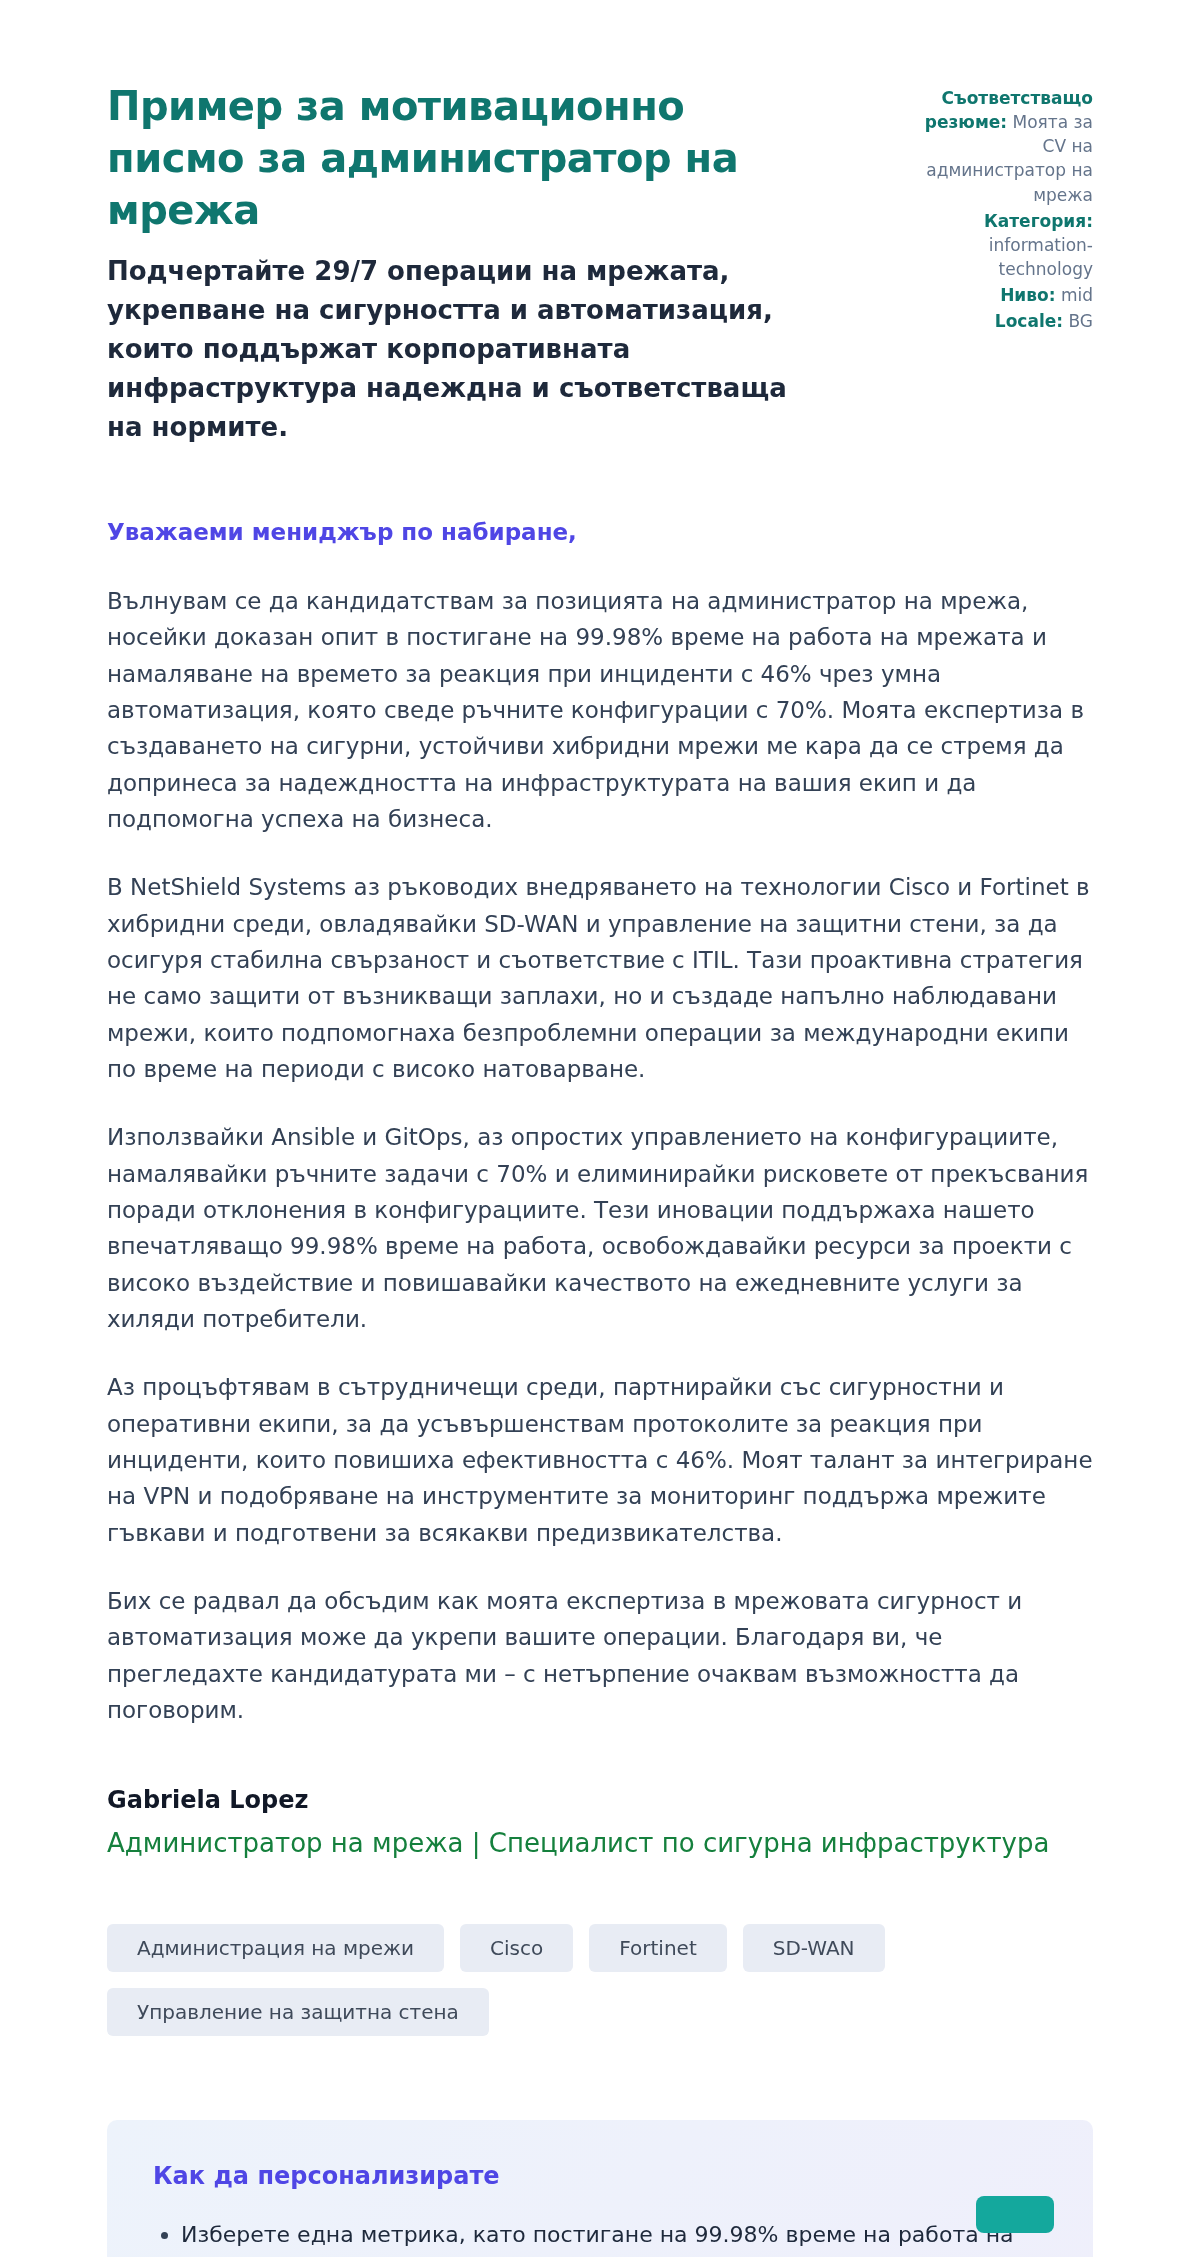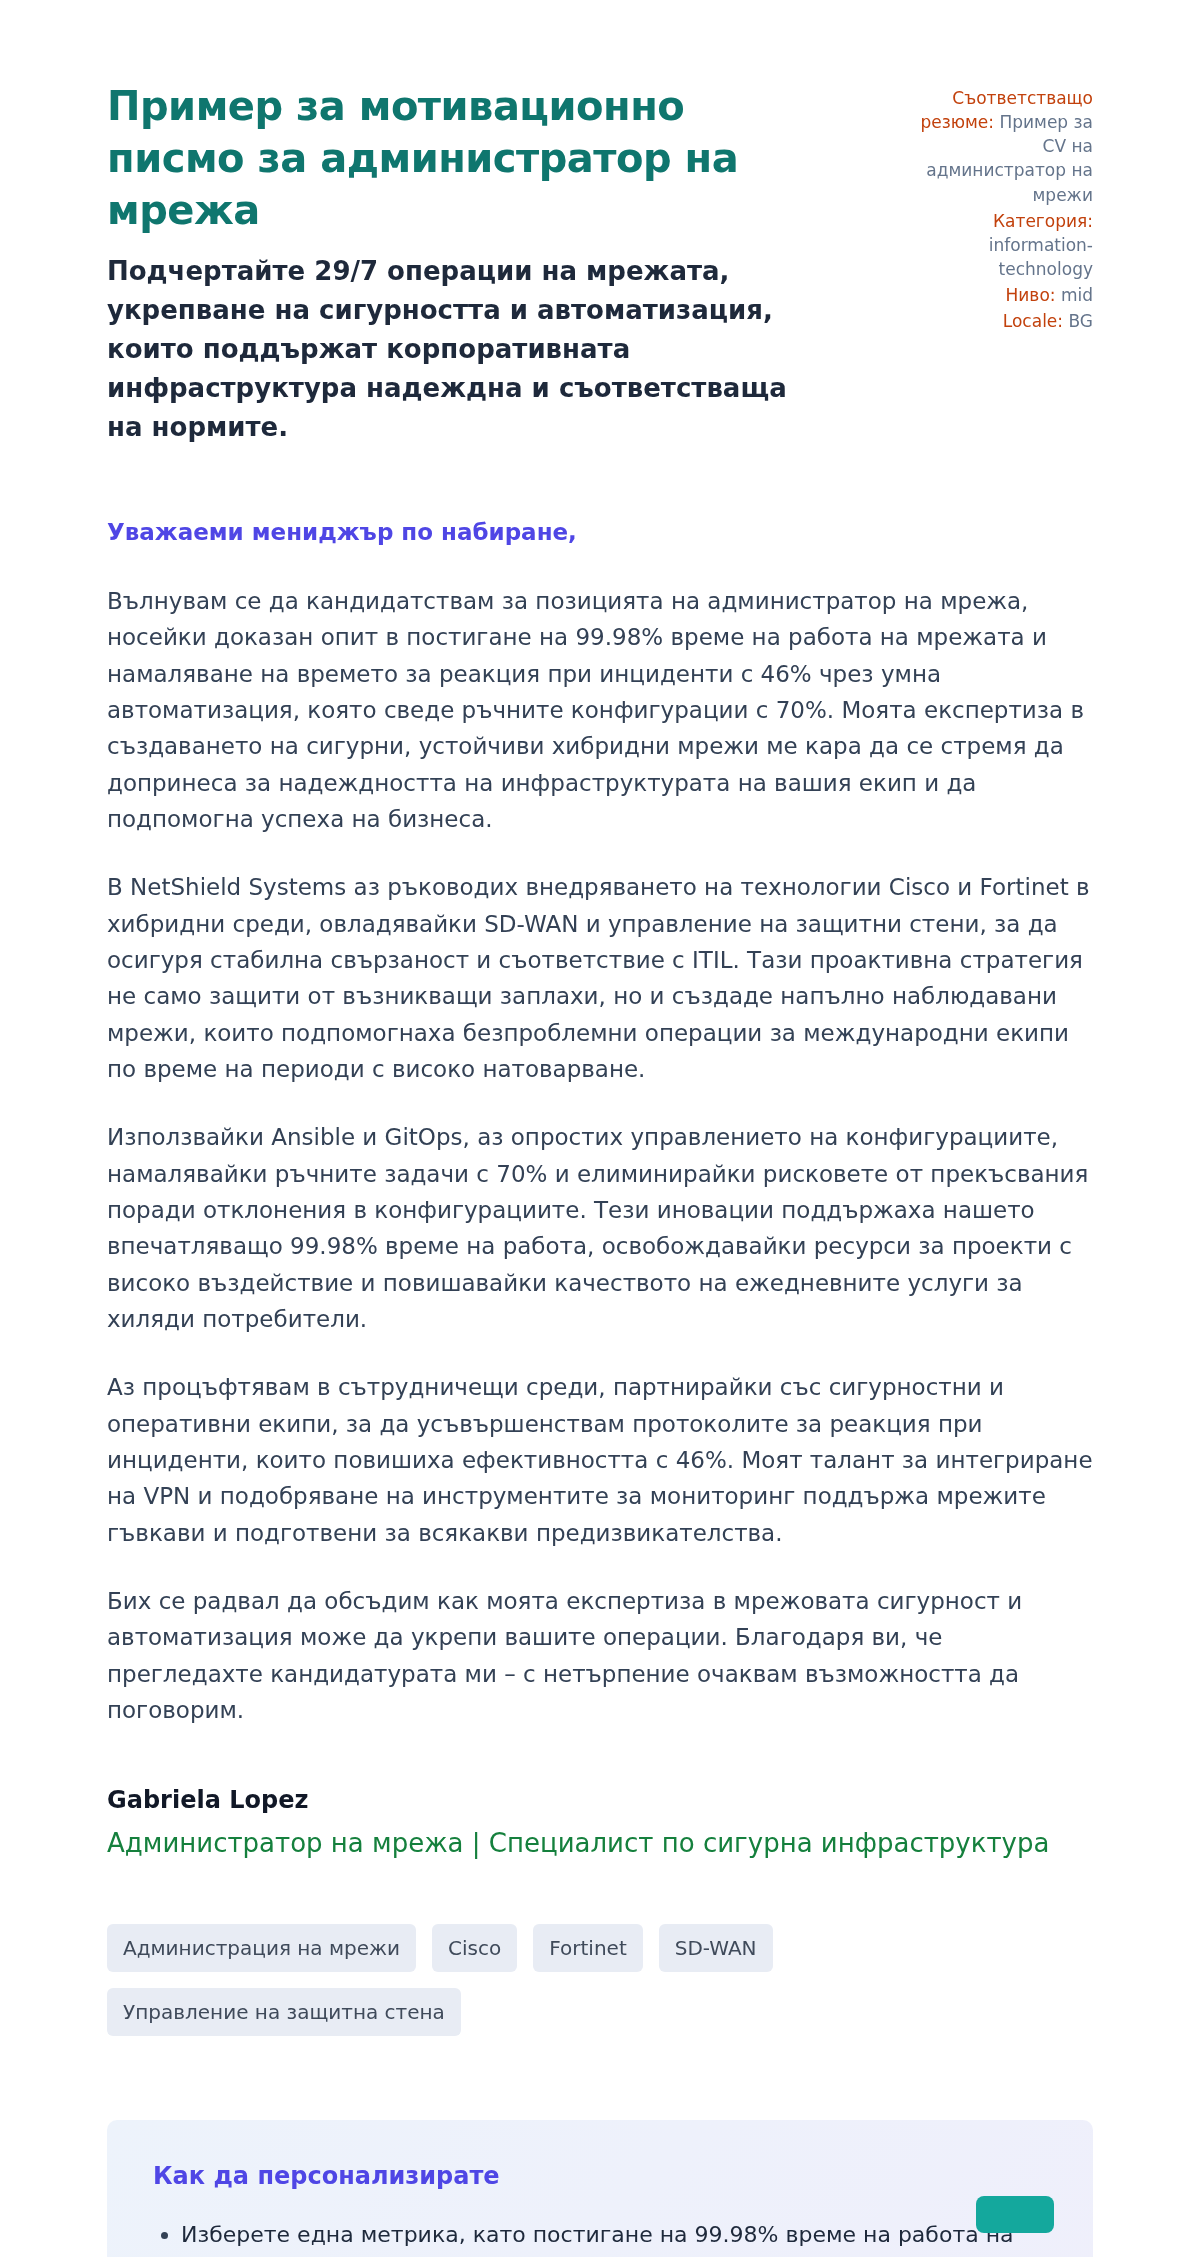--- a/index.html
+++ b/index.html
@@ -47,21 +47,21 @@
   }
   .meta {
     width: 190px;
     flex-shrink: 0;
     text-align: right;
     font-size: 17px;
     line-height: 1.42;
     padding-top: 6px;
   }
   .meta-row { margin-bottom: 2px; }
-  .meta-label { font-weight: 400; color: #c2410c; }
+  .meta-label { font-weight: 700; color: #0f766e; }
   .meta-value { color: #64748b; }
 
   
   .letter { margin-top: 72px; }
   .salutation {
     font-size: 23px;
     font-weight: 700;
     color: #4f46e5;
     margin-bottom: 38px;
   }
@@ -90,21 +90,21 @@
     display: flex;
     flex-wrap: wrap;
     gap: 16px;
   }
   .tag {
     display: inline-block;
     background: #e8ecf4;
     color: #3f4a5a;
     font-size: 20px;
     line-height: 1;
-    padding: 14px 16px;
+    padding: 14px 30px;
     border-radius: 6px;
     white-space: nowrap;
   }
 
   
   .tips {
     margin-top: 84px;
     background: linear-gradient(135deg, #edf3fb 0%, #efeffb 100%);
     border-radius: 10px;
     padding: 42px 46px 40px 46px;
@@ -148,21 +148,21 @@
   <div class="page">
 
     <header class="header">
       <div class="header-left">
         <h1 class="title">Пример за мотивационно писмо за администратор на мрежа</h1>
         <p class="subtitle">Подчертайте 29/7 операции на мрежата, укрепване на сигурността и автоматизация, които поддържат корпоративната инфраструктура надеждна и съответстваща на нормите.</p>
       </div>
       <aside class="meta">
         <div class="meta-row">
           <span class="meta-label">Съответстващо резюме:</span>
-          <span class="meta-value">Пример за CV на администратор на мрежи</span>
+          <span class="meta-value">Моята за CV на администратор на мрежа</span>
         </div>
         <div class="meta-row">
           <span class="meta-label">Категория:</span>
           <span class="meta-value">information-technology</span>
         </div>
         <div class="meta-row">
           <span class="meta-label">Ниво:</span>
           <span class="meta-value">mid</span>
         </div>
         <div class="meta-row">

